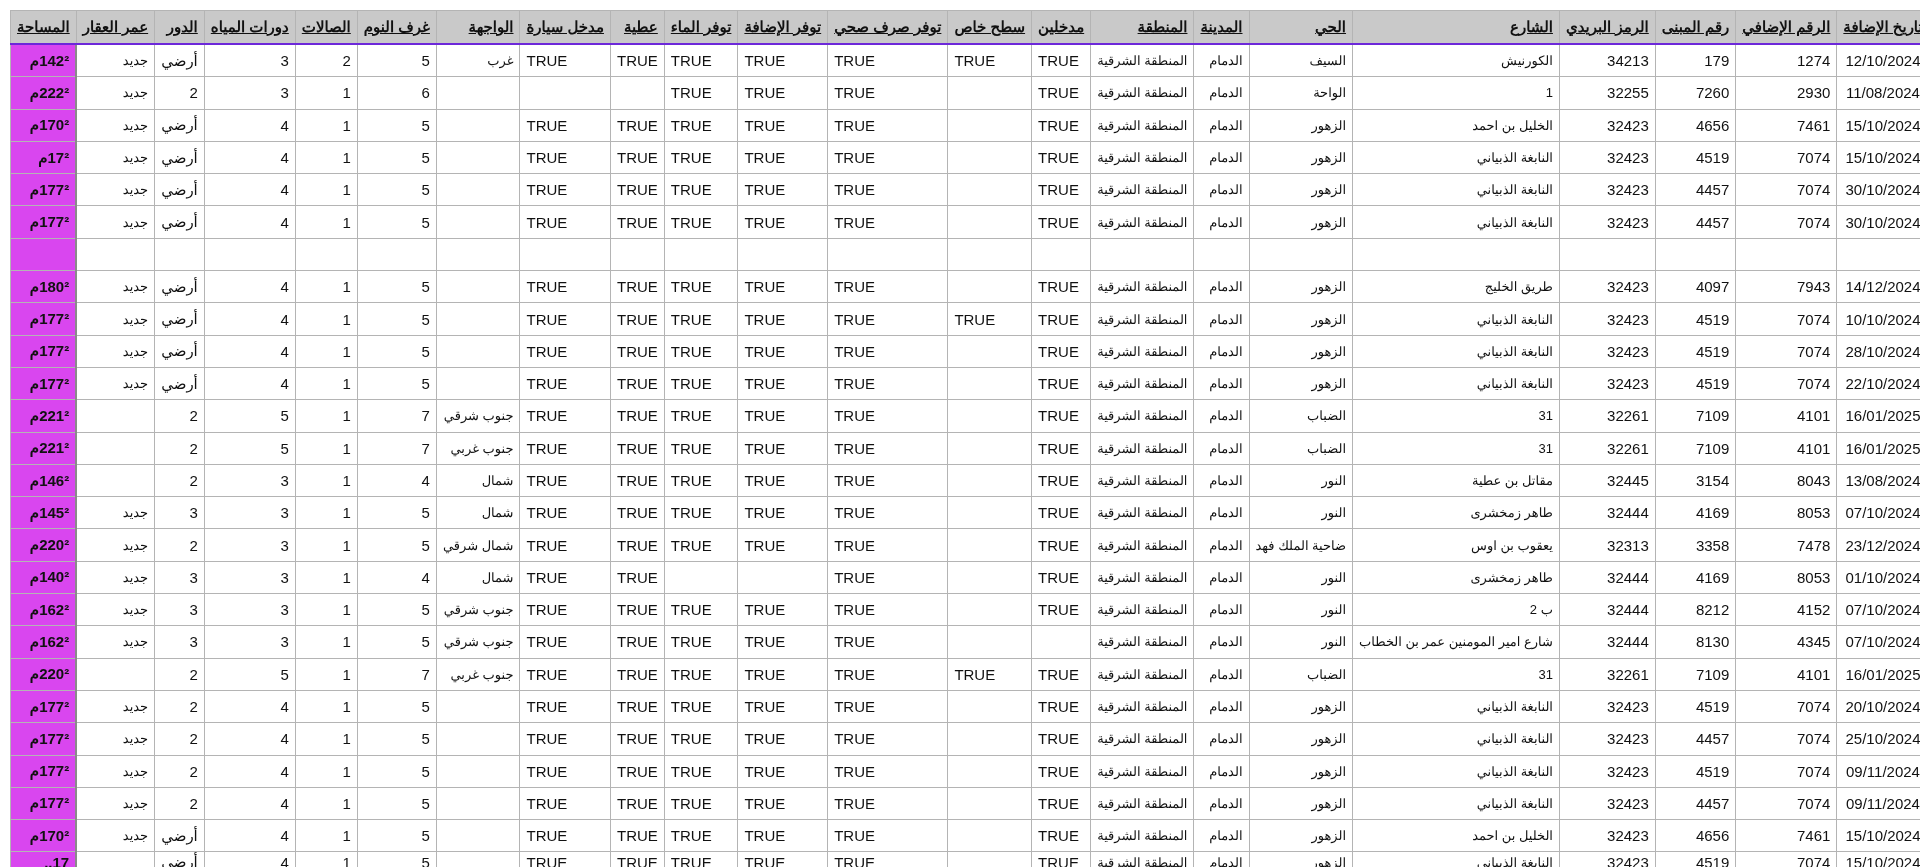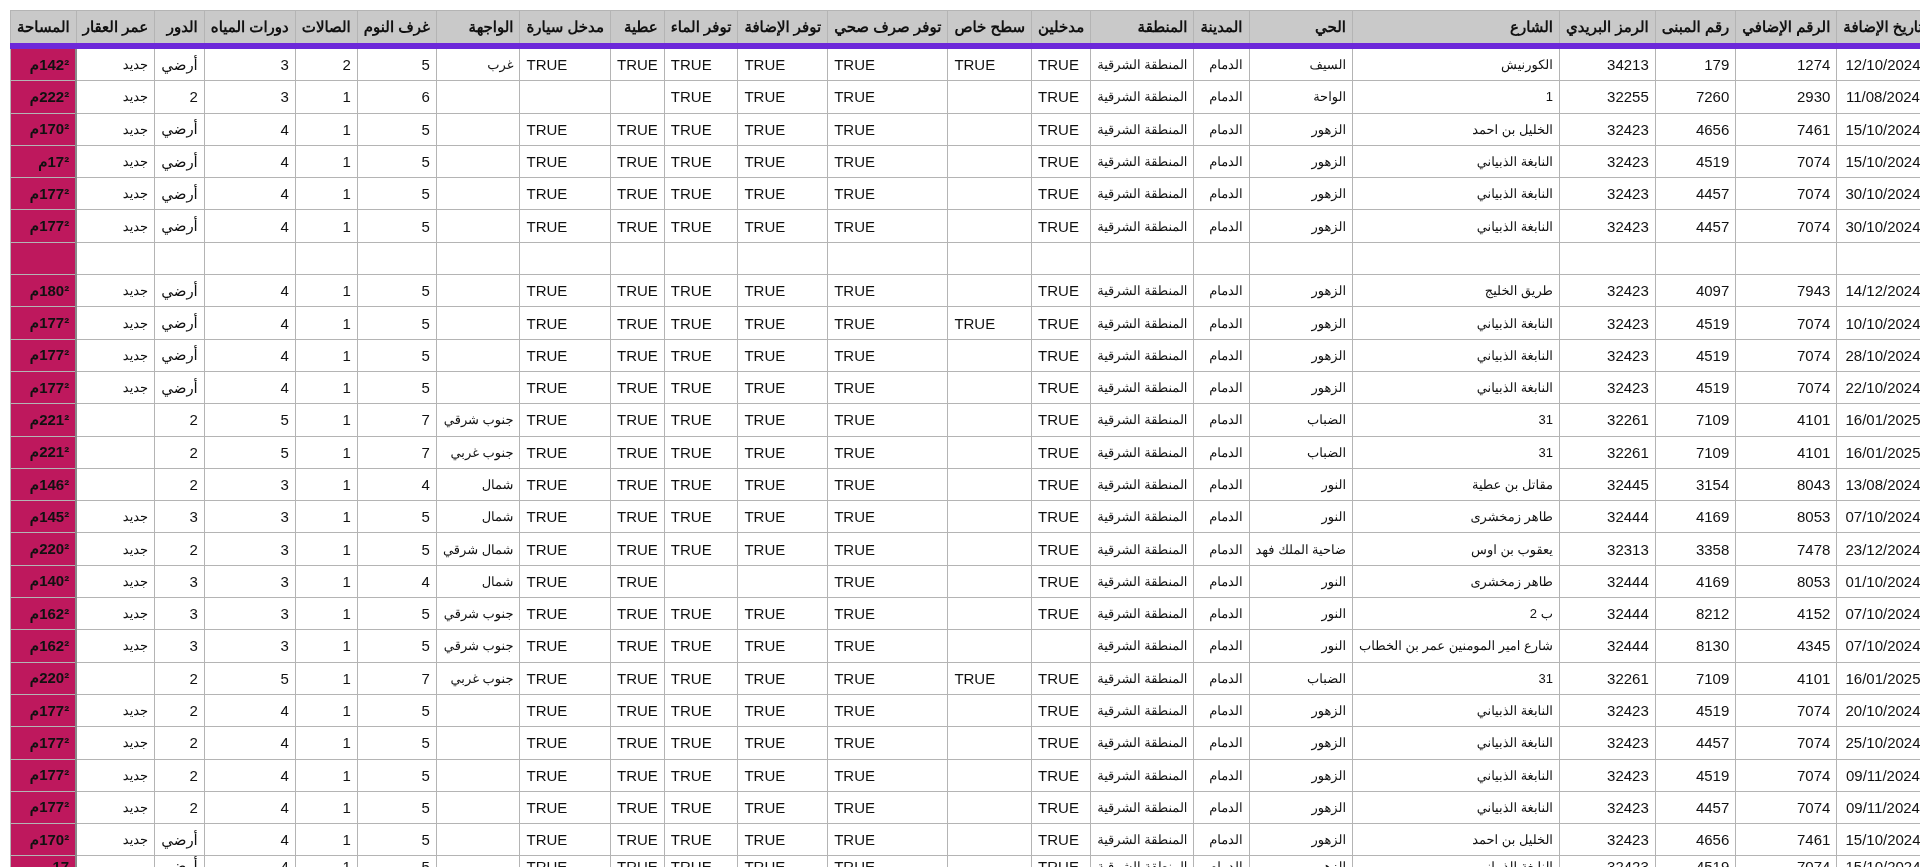--- a/index.html
+++ b/index.html
@@ -1,24 +1,24 @@
 <!DOCTYPE html>
 <html><head>
 <meta charset="utf-8">
 <style>
   html, body { margin:0; padding:0; background:#ffffff; }
   body { width:1920px; height:867px; overflow:hidden; position:relative; font-family:"Liberation Sans", sans-serif; color:#111; }
   .sheet { position:absolute; left:10px; top:10px; }
   table { border-collapse:collapse; table-layout:fixed; }
   th, td { border:1px solid #b4b4b4; padding:0 6px; height:31.3px; font-size:15px; white-space:nowrap; overflow:hidden; }
-  th { background:#c9c9c9; font-weight:bold; font-size:15px; text-align:right; direction:rtl; height:32px; border-bottom:6px solid #6d28d9; }
+  th { background:#c9c9c9; font-weight:bold; font-size:15px; text-align:right; direction:rtl; height:32px; border-bottom:2px solid #6d28d9;text-decoration:underline; }
   td.num { text-align:right; }
   td.txt { text-align:right; direction:rtl; font-size:13px; }
   td.bool { text-align:left; }
-  td.area { background:#be185d; font-weight:bold; text-align:right; direction:rtl; border-right:2px solid #8a8a8a; }
+  td.area { background:#d946ef; font-weight:bold; text-align:right; direction:rtl; border-right:2px solid #8a8a8a; }
   td.date { text-align:center; }
   .partial td { height:20px; }
 </style>
 </head>
 <body>
 
 <div class="sheet">
   <table>
     <colgroup>
       <col style="width:62px">

